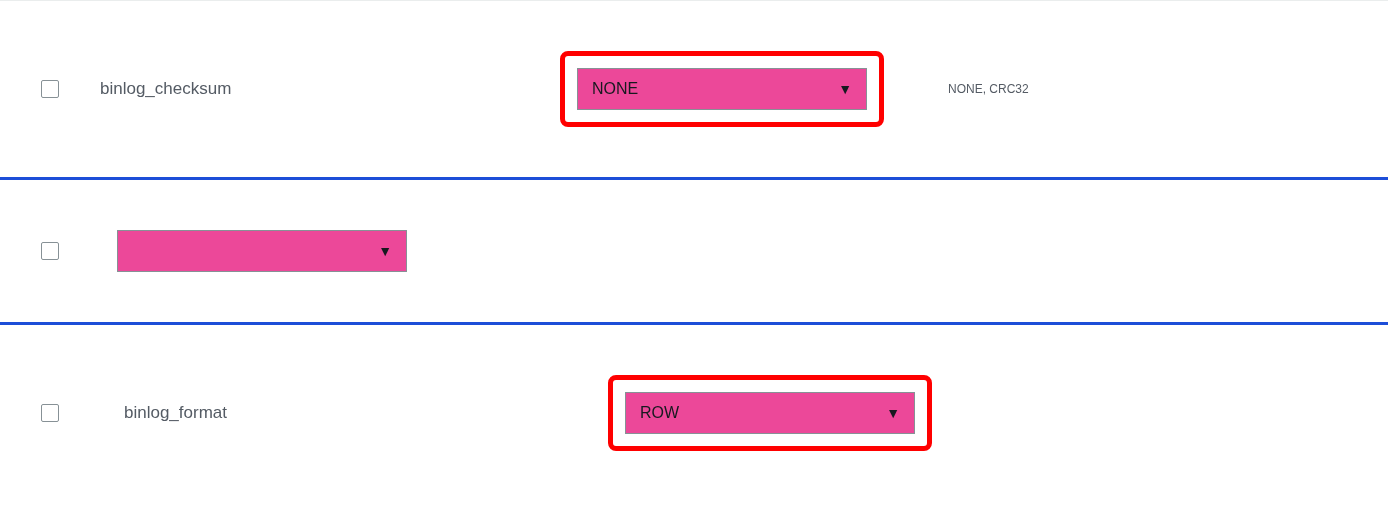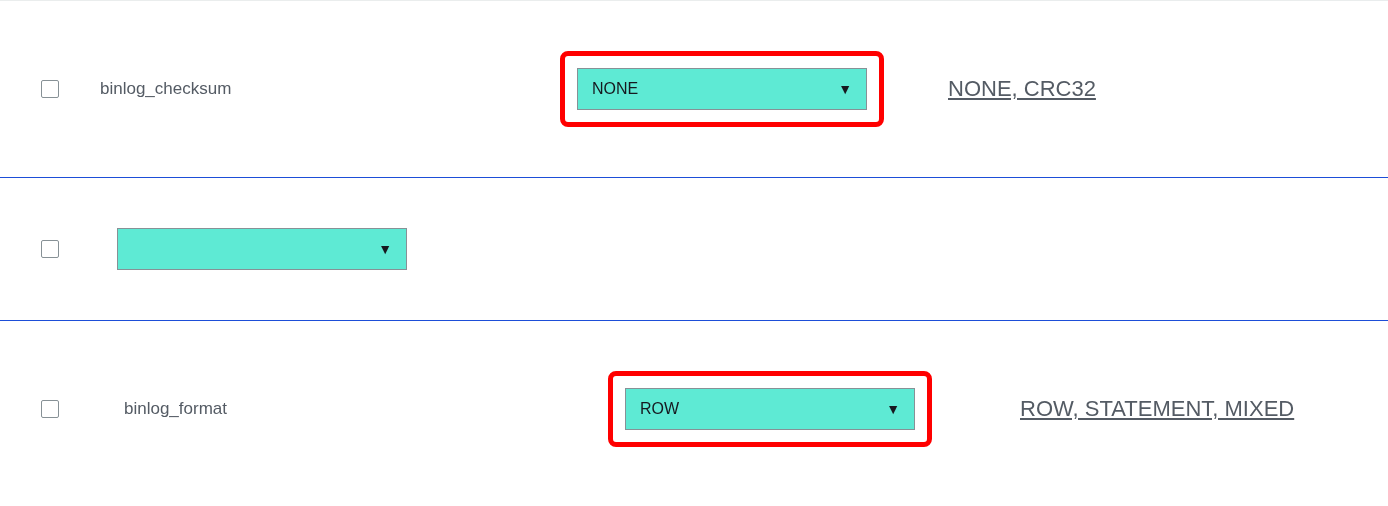--- a/index.html
+++ b/index.html
@@ -10,21 +10,21 @@
     color: #545b64;
     background: #fff;
     width: 1388px;
   }
   .table {
     border-top: 1px solid #eaeded;
   }
   .row {
     display: flex;
     align-items: center;
-    border-bottom: 1px solid #1d4ed8;
+    border-bottom: 3px solid #1d4ed8;
     padding: 50px 0;
   }
   .col-check {
     width: 100px;
     display: flex;
     justify-content: center;
     align-items: center;
   }
   .checkbox {
     width: 18px;
@@ -48,41 +48,40 @@
     border: 5px solid #ff0000;
     border-radius: 8px;
     padding: 12px;
     display: inline-flex;
     align-items: center;
   }
   .select {
     width: 290px;
     height: 42px;
     border: 1px solid #879196;
-    background: #5eead4;
+    background: #ec4899;
     display: flex;
     align-items: center;
     justify-content: space-between;
     padding: 0 14px;
     cursor: pointer;
   }
   .select-value {
     color: #16191f;
     font-size: 16px;
   }
   .caret {
     font-size: 14px;
     color: #16191f;
   }
   .col-allowed {
     flex: 1;
     color: #545b64;
-    font-size: 22px;
+    font-size: 12px;
     padding-left: 8px;
-    text-decoration: underline;
   }
   .row-2 .col-value .select { margin-left: 17px; }
 </style>
 </head>
 <body>
 
 <div class="table">
 
   <div class="row">
     <div class="col-check">
@@ -118,16 +117,15 @@
     </div>
     <div class="col-name">binlog_format</div>
     <div class="col-value">
       <div class="highlight-box">
         <div class="select">
           <span class="select-value">ROW</span>
           <span class="caret">▼</span>
         </div>
       </div>
     </div>
-    <div class="col-allowed">ROW, STATEMENT, MIXED</div>
   </div>
 
 </div>
 
 </body></html>

